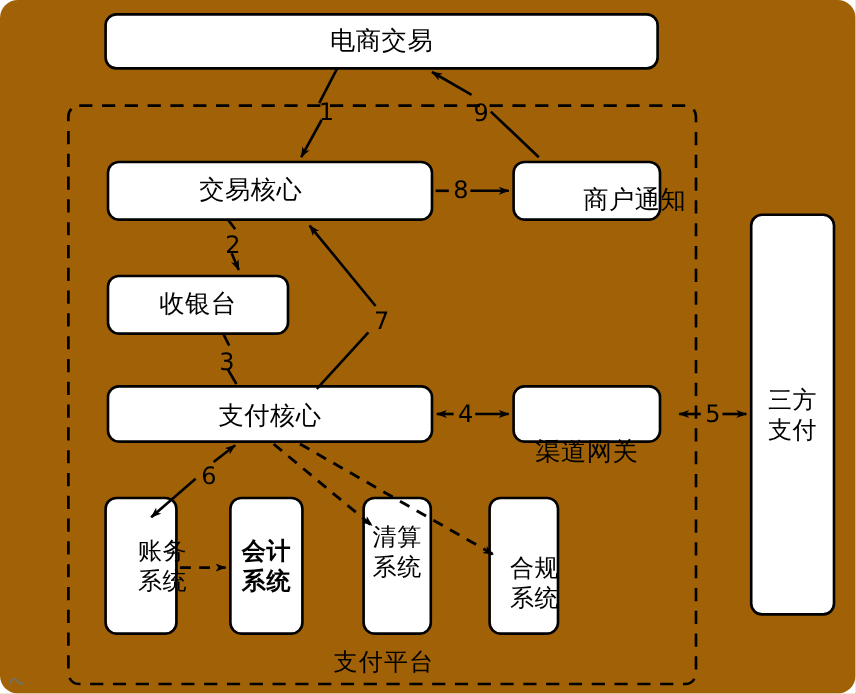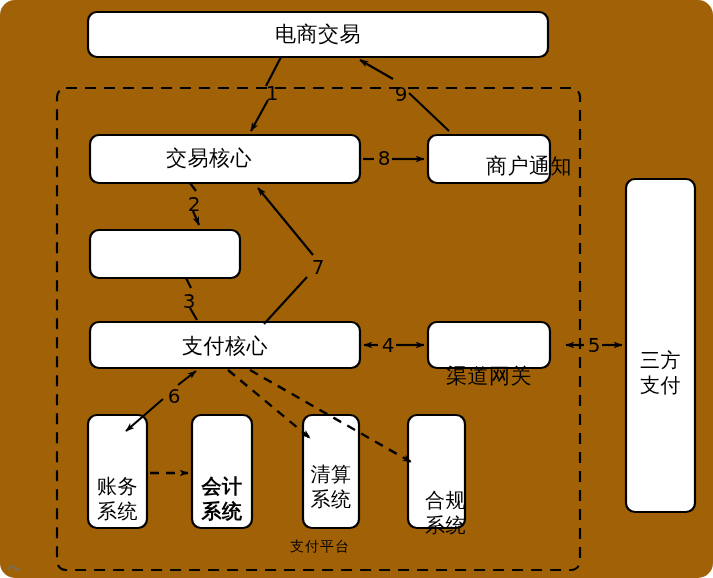--- a/index.html
+++ b/index.html
@@ -32,34 +32,33 @@
     color: #000000;
     font-size: 21px;
     line-height: 1.12;
     letter-spacing: 0.5px;
     white-space: pre-line;
     pointer-events: none;
   }
   .node-label.vertical {
     font-size: 20px;
     line-height: 1.25;
-    margin-top: 27px;
   }
   .edge-num {
     position: absolute;
     color: #000000;
     font-size: 20px;
     line-height: 1;
     text-align: center;
     pointer-events: none;
   }
   .group-caption {
     position: absolute;
     color: #000000;
-    font-size: 14px;
+    font-size: 20px;
     letter-spacing: 1px;
     text-align: center;
     pointer-events: none;
   }
   .watermark {
     position: absolute;
     left: 6px;
     top: 558px;
     width: 26px;
     height: 16px;
@@ -139,29 +138,30 @@
 
     <path d="M250,370 L411,462" fill="none" stroke="#000" stroke-width="2.4" stroke-dasharray="9 7" marker-end="url(#arrow)"></path>
   </svg>
 
   <div class="node-label" style="left:88px; top:12px; width:460px; height:45px;">电商交易</div>
 
   <div class="node-label" style="left:90px; top:135px; width:238px; height:48px;">交易核心</div>
 
   <div class="node-label" style="left:428px; top:135px; width:122px; height:64px;margin-left:40px;">商户通知</div>
 
+  <div class="node-label" style="left:90px; top:230px; width:150px; height:48px;">收银台</div>
 
   <div class="node-label" style="left:90px; top:322px; width:270px; height:50px;">支付核心</div>
 
   <div class="node-label" style="left:428px; top:322px; width:122px; height:46px;margin-top:32px;">渠道网关</div>
 
   <div class="node-label vertical" style="left:626px; top:179px; width:69px; height:333px;">三方
 支付</div>
 
-  <div class="node-label vertical" style="left:88px; top:415px; width:59px; height:113px;">账务
+  <div class="node-label vertical" style="left:88px; top:415px; width:59px; height:113px;padding-left:18px;">账务
 系统</div>
 
   <div class="node-label vertical" style="left:192px; top:415px; width:60px; height:113px;font-weight:bold;">会计
 系统</div>
 
   <div class="node-label vertical" style="left:303px; top:415px; width:56px; height:90px;">清算
 系统</div>
 
   <div class="node-label vertical" style="left:406px; top:415px; width:57px; height:142px;padding-left:11px;">合规
 系统</div>

